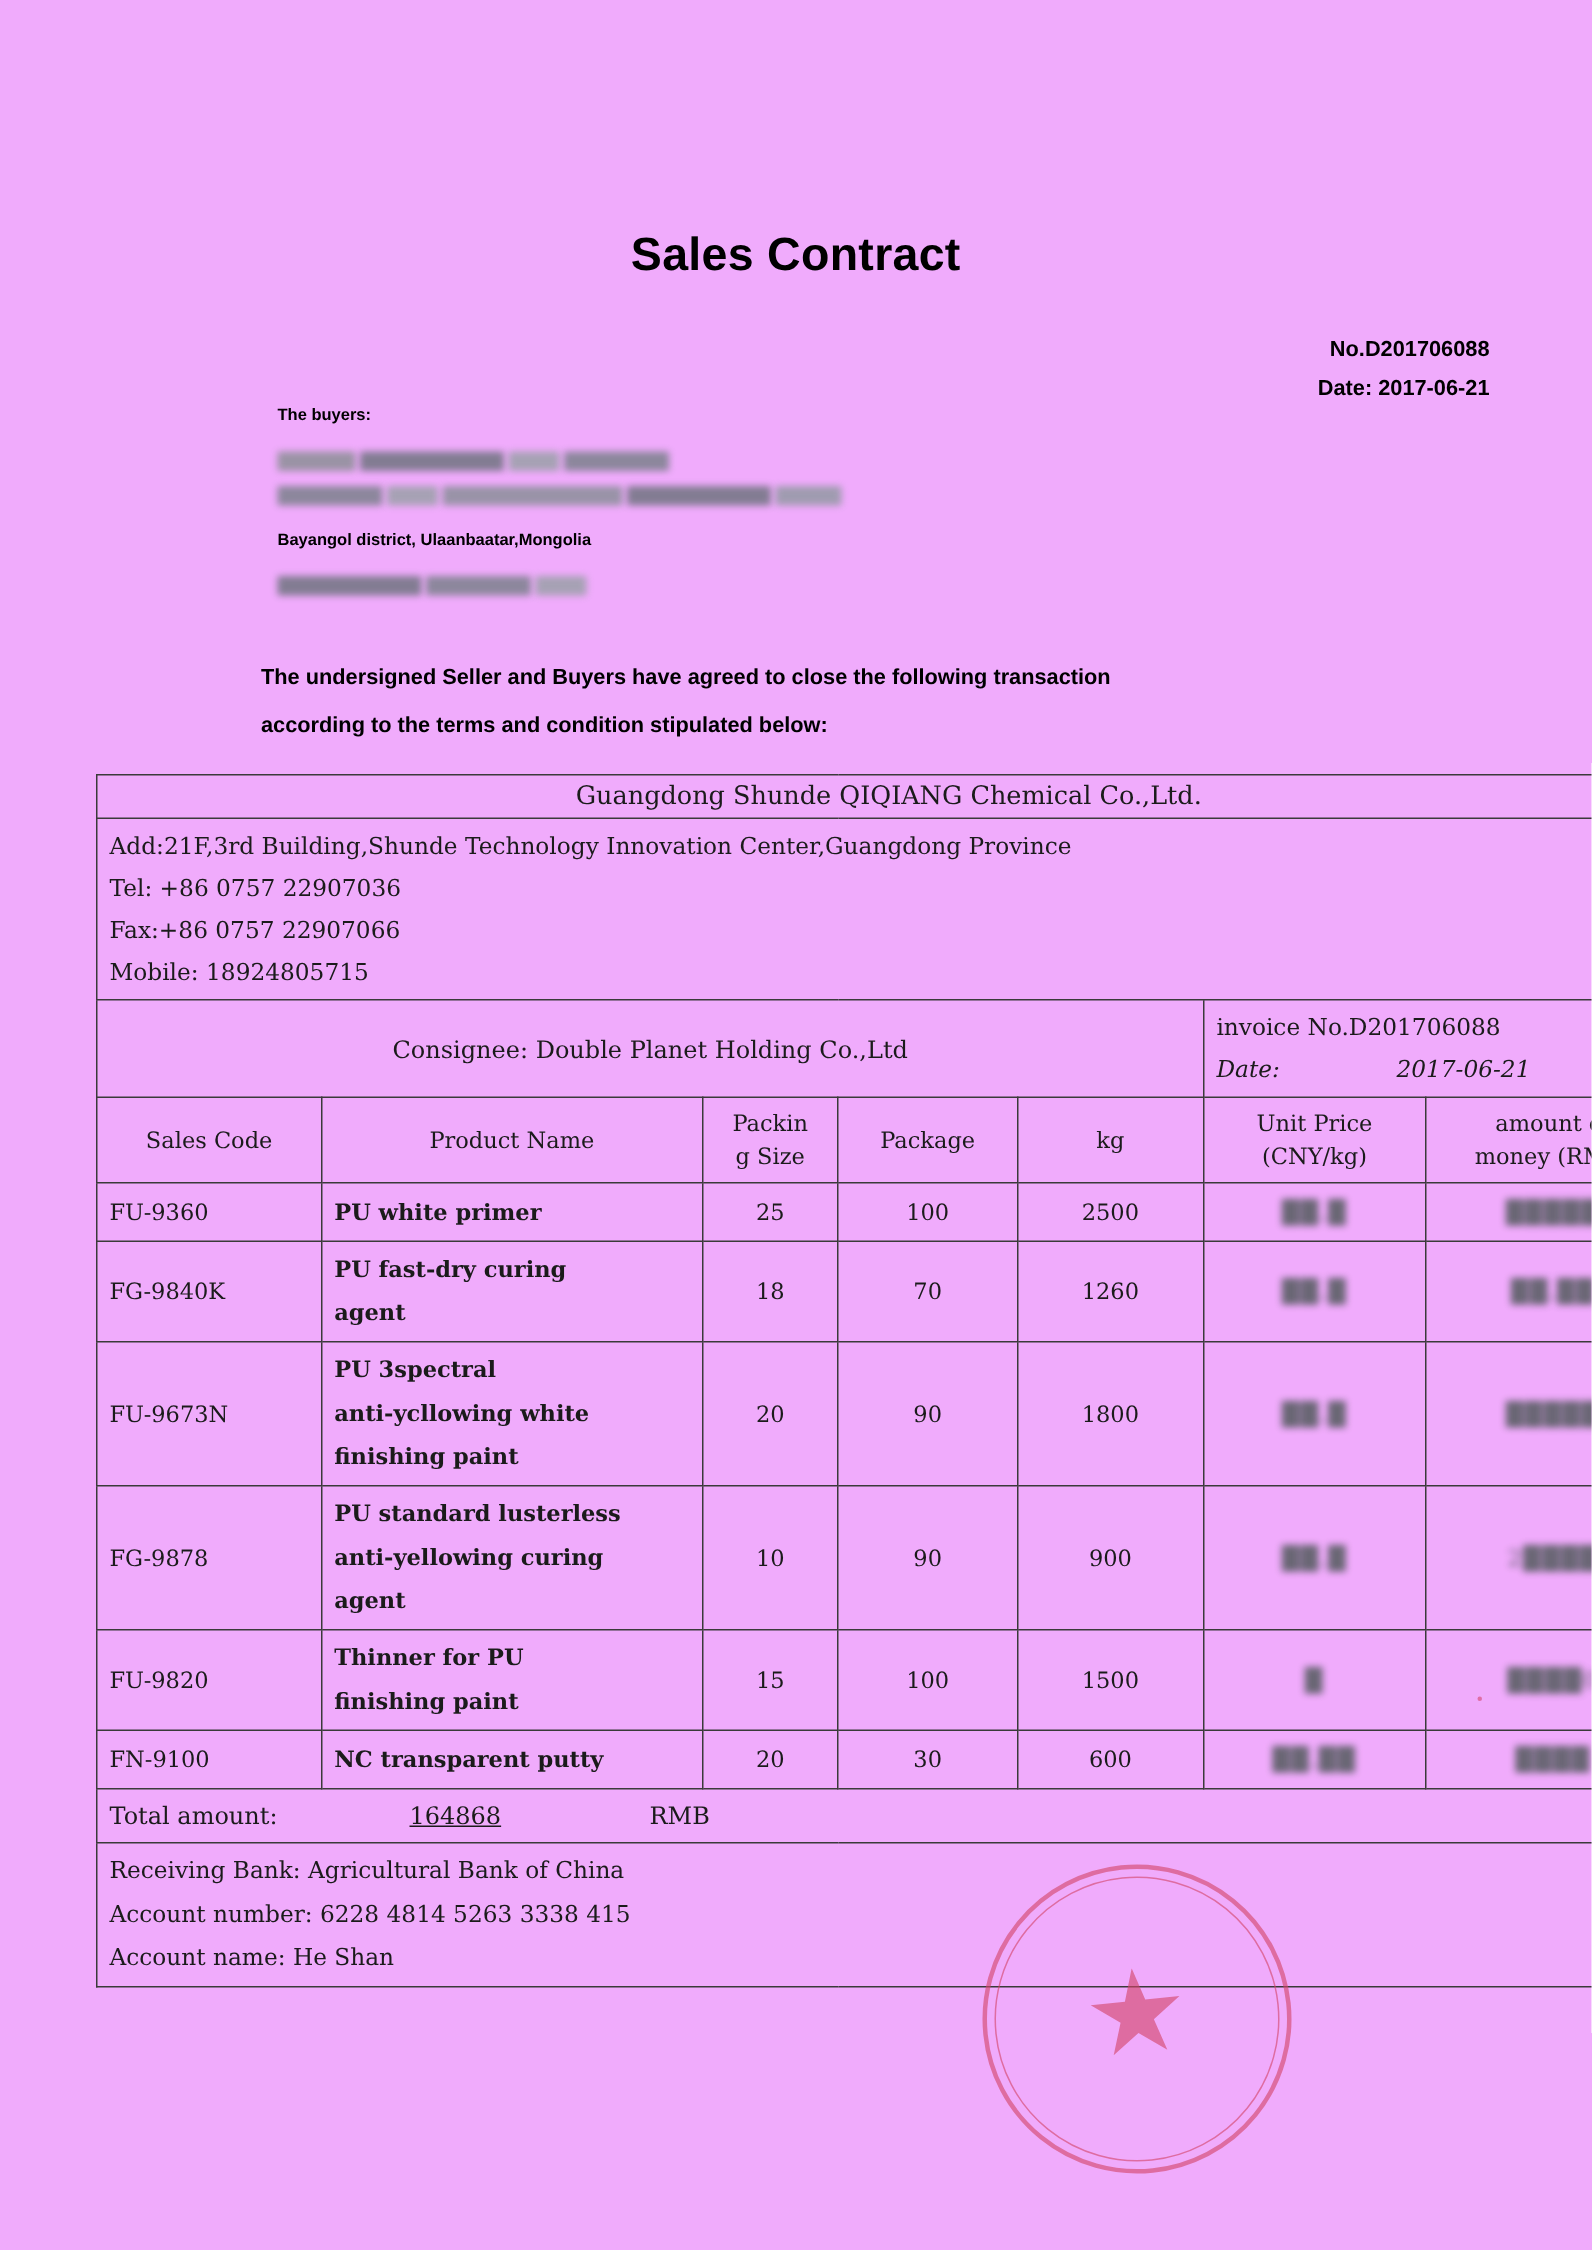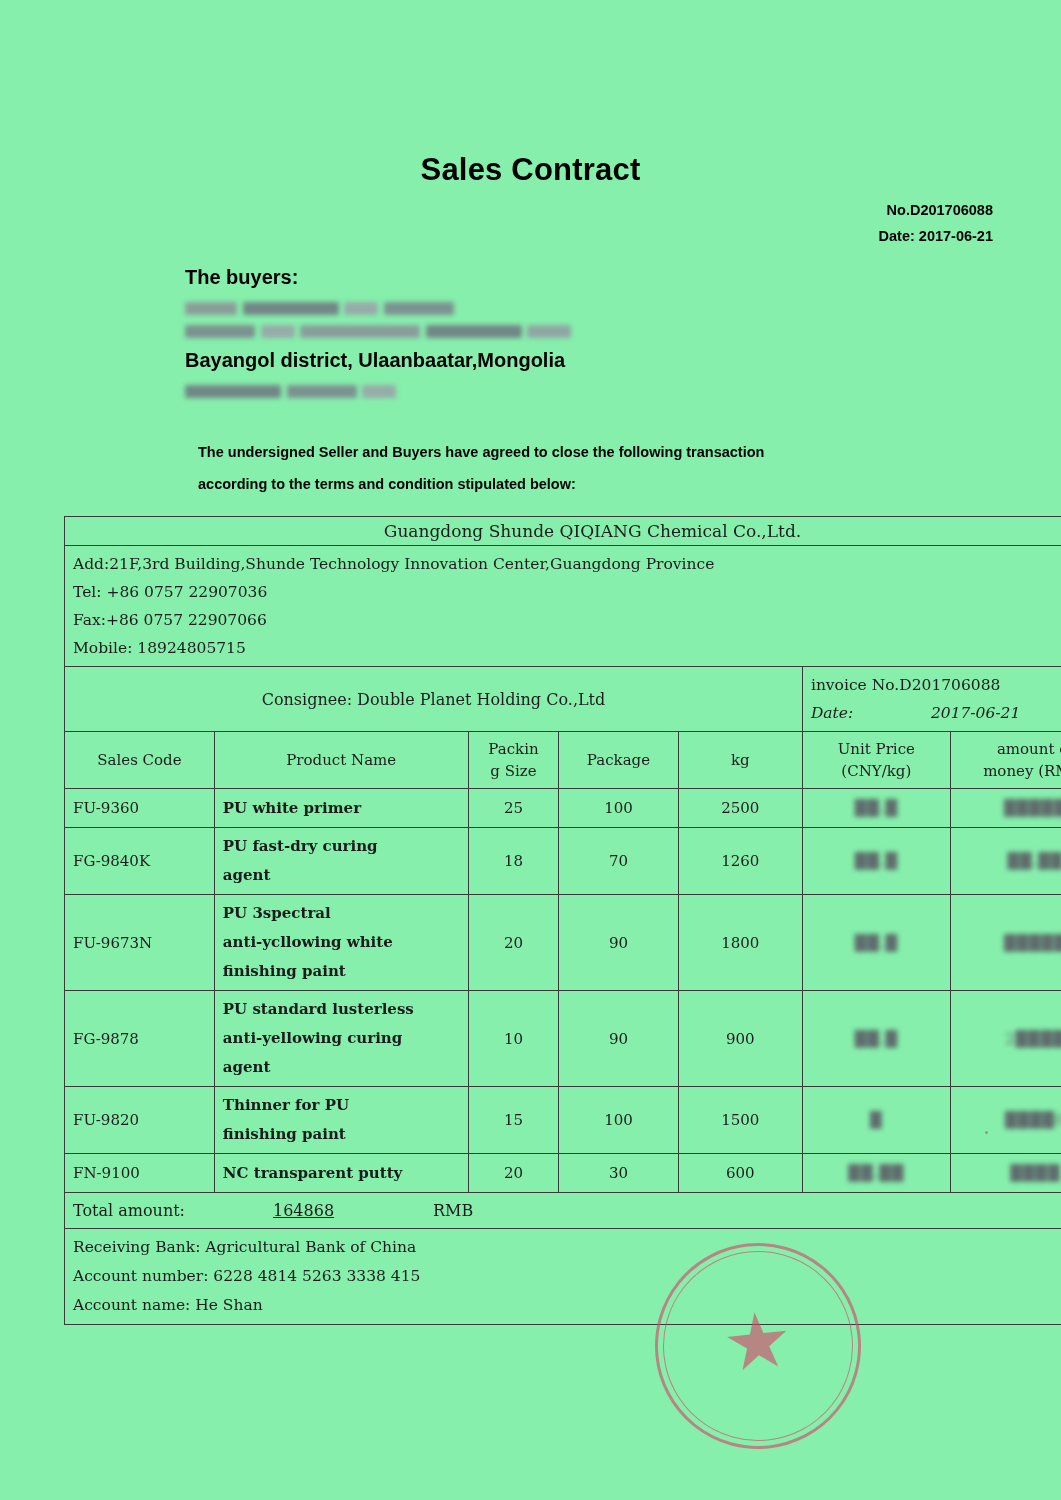--- a/index.html
+++ b/index.html
@@ -11,51 +11,51 @@
     width: 1061px;
     height: 1500px;
     position: relative;
     font-family: "Liberation Sans", sans-serif;
     color: #111;
     overflow: hidden;
   }
   .page {
     position: absolute;
     inset: 0;
-    background: #86efac;
+    background: #f0abfc;
   }
   
   .title {
     position: absolute;
     top: 152px;
     left: 0;
     width: 100%;
     text-align: center;
     font-size: 31px;
     font-weight: bold;
     letter-spacing: 0.2px;
     color: #000;
   }
   
   .doc-meta {
     position: absolute;
-    top: 197px;
+    top: 220px;
     right: 68px;
     text-align: right;
     font-size: 14.5px;
     font-weight: bold;
     line-height: 26px;
     color: #000;
   }
   
   .buyers {
     position: absolute;
     top: 262px;
     left: 185px;
-    font-size: 20px;
+    font-size: 11px;
     font-weight: bold;
     line-height: 30px;
     color: #000;
   }
   .redact {
     display: inline-block;
     height: 13px;
     border-radius: 1px;
     vertical-align: middle;
     filter: blur(2.4px);
@@ -70,21 +70,21 @@
   .r1 { background: #8c8f96; width: 52px; }
   .r2 { background: #6f7480; width: 96px; }
   .r3 { background: #9aa0a8; width: 34px; }
   .r4 { background: #7b818c; width: 70px; }
   .r5 { background: #8a8f99; width: 120px; }
   .r6 { background: #9299a3; width: 44px; }
 
   .agree {
     position: absolute;
     top: 436px;
-    left: 198px;
+    left: 174px;
     font-size: 14.5px;
     font-weight: bold;
     line-height: 32px;
     color: #000;
   }
 
   
   .contract-table {
     position: absolute;
     top: 516px;

